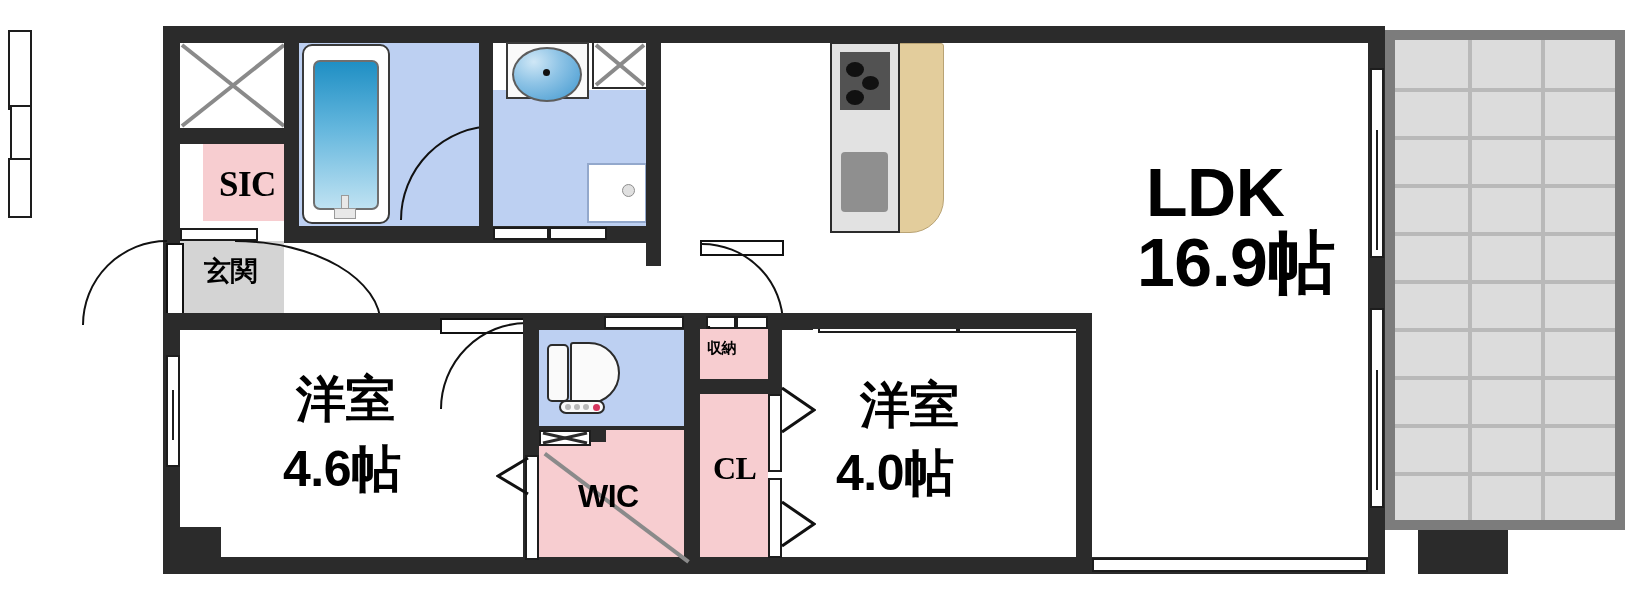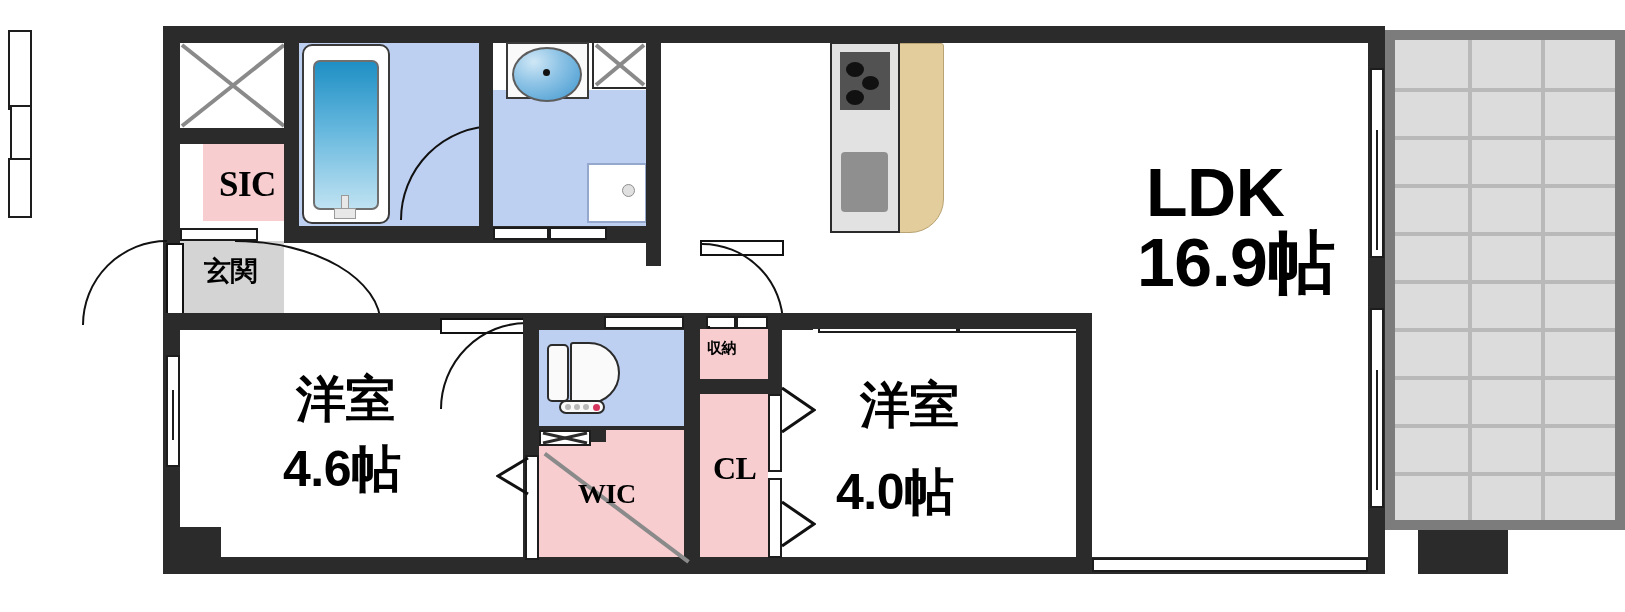--- a/index.html
+++ b/index.html
@@ -15,21 +15,21 @@
   .fill-blue{background:#bdd0f2;}
   .fill-gray{background:#d4d4d4;}
   .fill-balcony{background:#dcdcdc;}
 
   
   .lbl{position:absolute;color:#000;font-weight:bold;line-height:1.02;
        white-space:nowrap;letter-spacing:-0.5px;}
   .lbl-ldk{font-size:68px;}
   .lbl-room{font-size:50px;}
   .lbl-sic{font-size:35px;font-family:"Liberation Serif","DejaVu Serif",serif;}
-  .lbl-wic{font-size:28px;font-family:Liberation Serif, serif;}
+  .lbl-wic{font-size:32px;font-family:Liberation Sans, sans-serif;}
   .lbl-cl{font-size:32px;font-family:"Liberation Serif","DejaVu Serif",serif;}
   .lbl-genkan{font-size:27px;}
   .lbl-shuno{font-size:15px;}
 
   
   .tub-outer{background:#ffffff;border:2px solid #3a3a3a;border-radius:10px;}
   .tub-inner{background:linear-gradient(180deg,#1f8fc4 0%,#63b6dd 45%,#bfe2f2 100%);
              border:2px solid #6f6f6f;border-radius:7px;}
   .tub-tap{background:#e8e8e8;border:1.5px solid #9a9a9a;}
 
@@ -250,21 +250,21 @@
   <div class="ab win" style="left:768px;top:394px;width:14px;height:78px;"></div>
   <div class="ab win" style="left:768px;top:478px;width:14px;height:80px;"></div>
   <svg class="ab" style="left:780px;top:386px;width:36px;height:48px;">
     <polyline points="2,2 34,24 2,46" fill="none" stroke="#111" stroke-width="3"></polyline>
   </svg>
   <svg class="ab" style="left:780px;top:500px;width:36px;height:48px;">
     <polyline points="2,2 34,24 2,46" fill="none" stroke="#111" stroke-width="3"></polyline>
   </svg>
 
   <div class="lbl lbl-room" style="left:860px;top:380px;">洋室</div>
-  <div class="lbl lbl-room" style="left:836px;top:448px;margin-top:19px;">4.0帖</div>
+  <div class="lbl lbl-room" style="left:836px;top:448px;">4.0帖</div>
 
   <div class="ab win" style="left:818px;top:320px;width:140px;height:13px;"></div>
   <div class="ab win" style="left:958px;top:320px;width:134px;height:13px;"></div>
 
   <div class="ab win" style="left:1076px;top:320px;width:14px;height:118px;"></div>
   <div class="ab win" style="left:1076px;top:436px;width:14px;height:120px;"></div>
   <div class="ab win-line" style="left:1082px;top:360px;width:2px;height:160px;"></div>
 
   <div class="ab wall" style="left:782px;top:313px;width:310px;height:16px;"></div>
   <div class="ab wall" style="left:1076px;top:313px;width:16px;height:261px;"></div>

